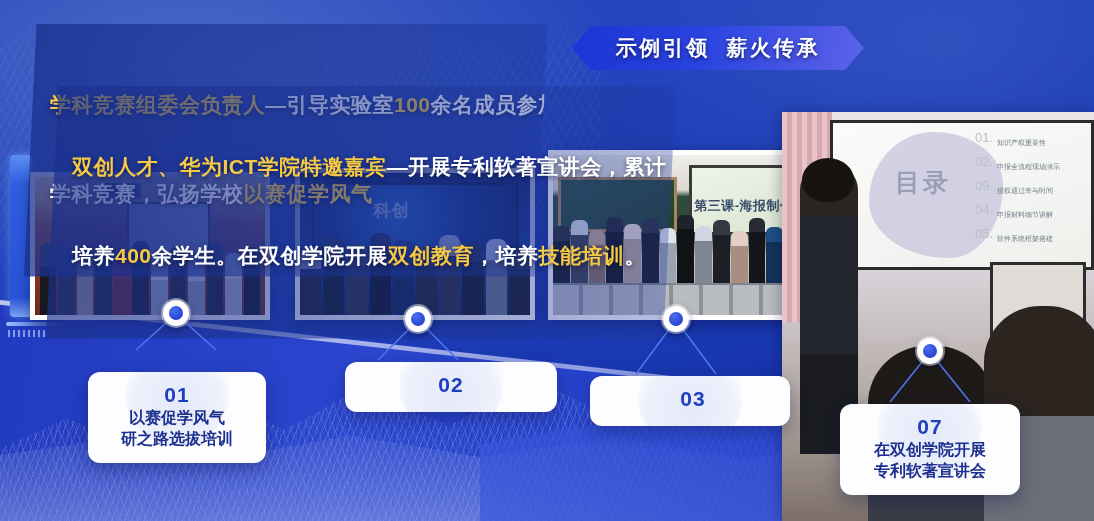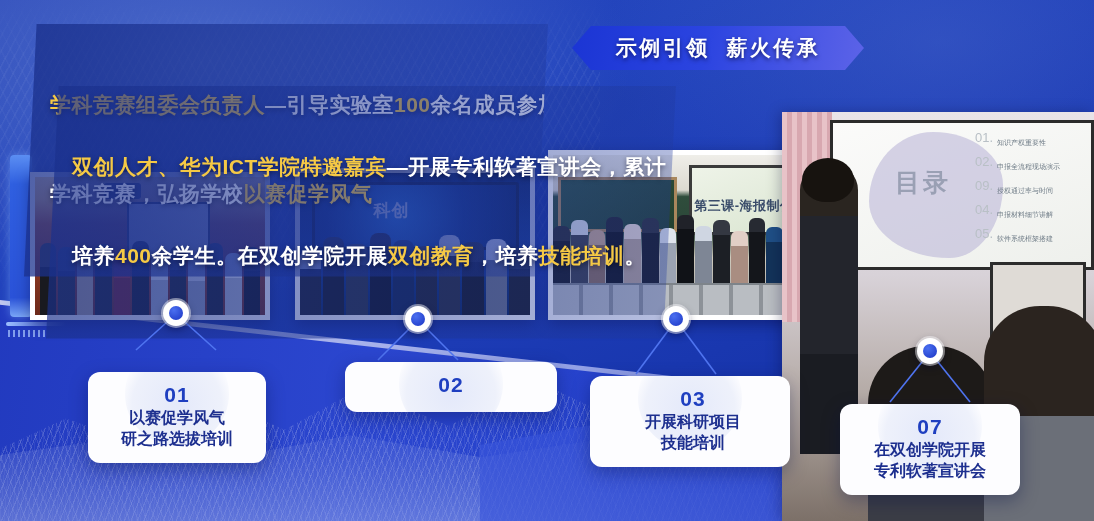--- a/index.html
+++ b/index.html
@@ -507,22 +507,20 @@
   </div>
 
   <div class="card" id="card-2">
     <div class="halo"></div>
     <div class="num">02</div>
   </div>
 
   <div class="card" id="card-3">
     <div class="halo"></div>
     <div class="num">03</div>
-    <div class="txt">开展科研项目
-技能培训</div>
   </div>
 
   <div class="card" id="card-4">
     <div class="halo"></div>
     <div class="num">07</div>
     <div class="txt">在双创学院开展
 专利软著宣讲会</div>
   </div>
 
 </div>

